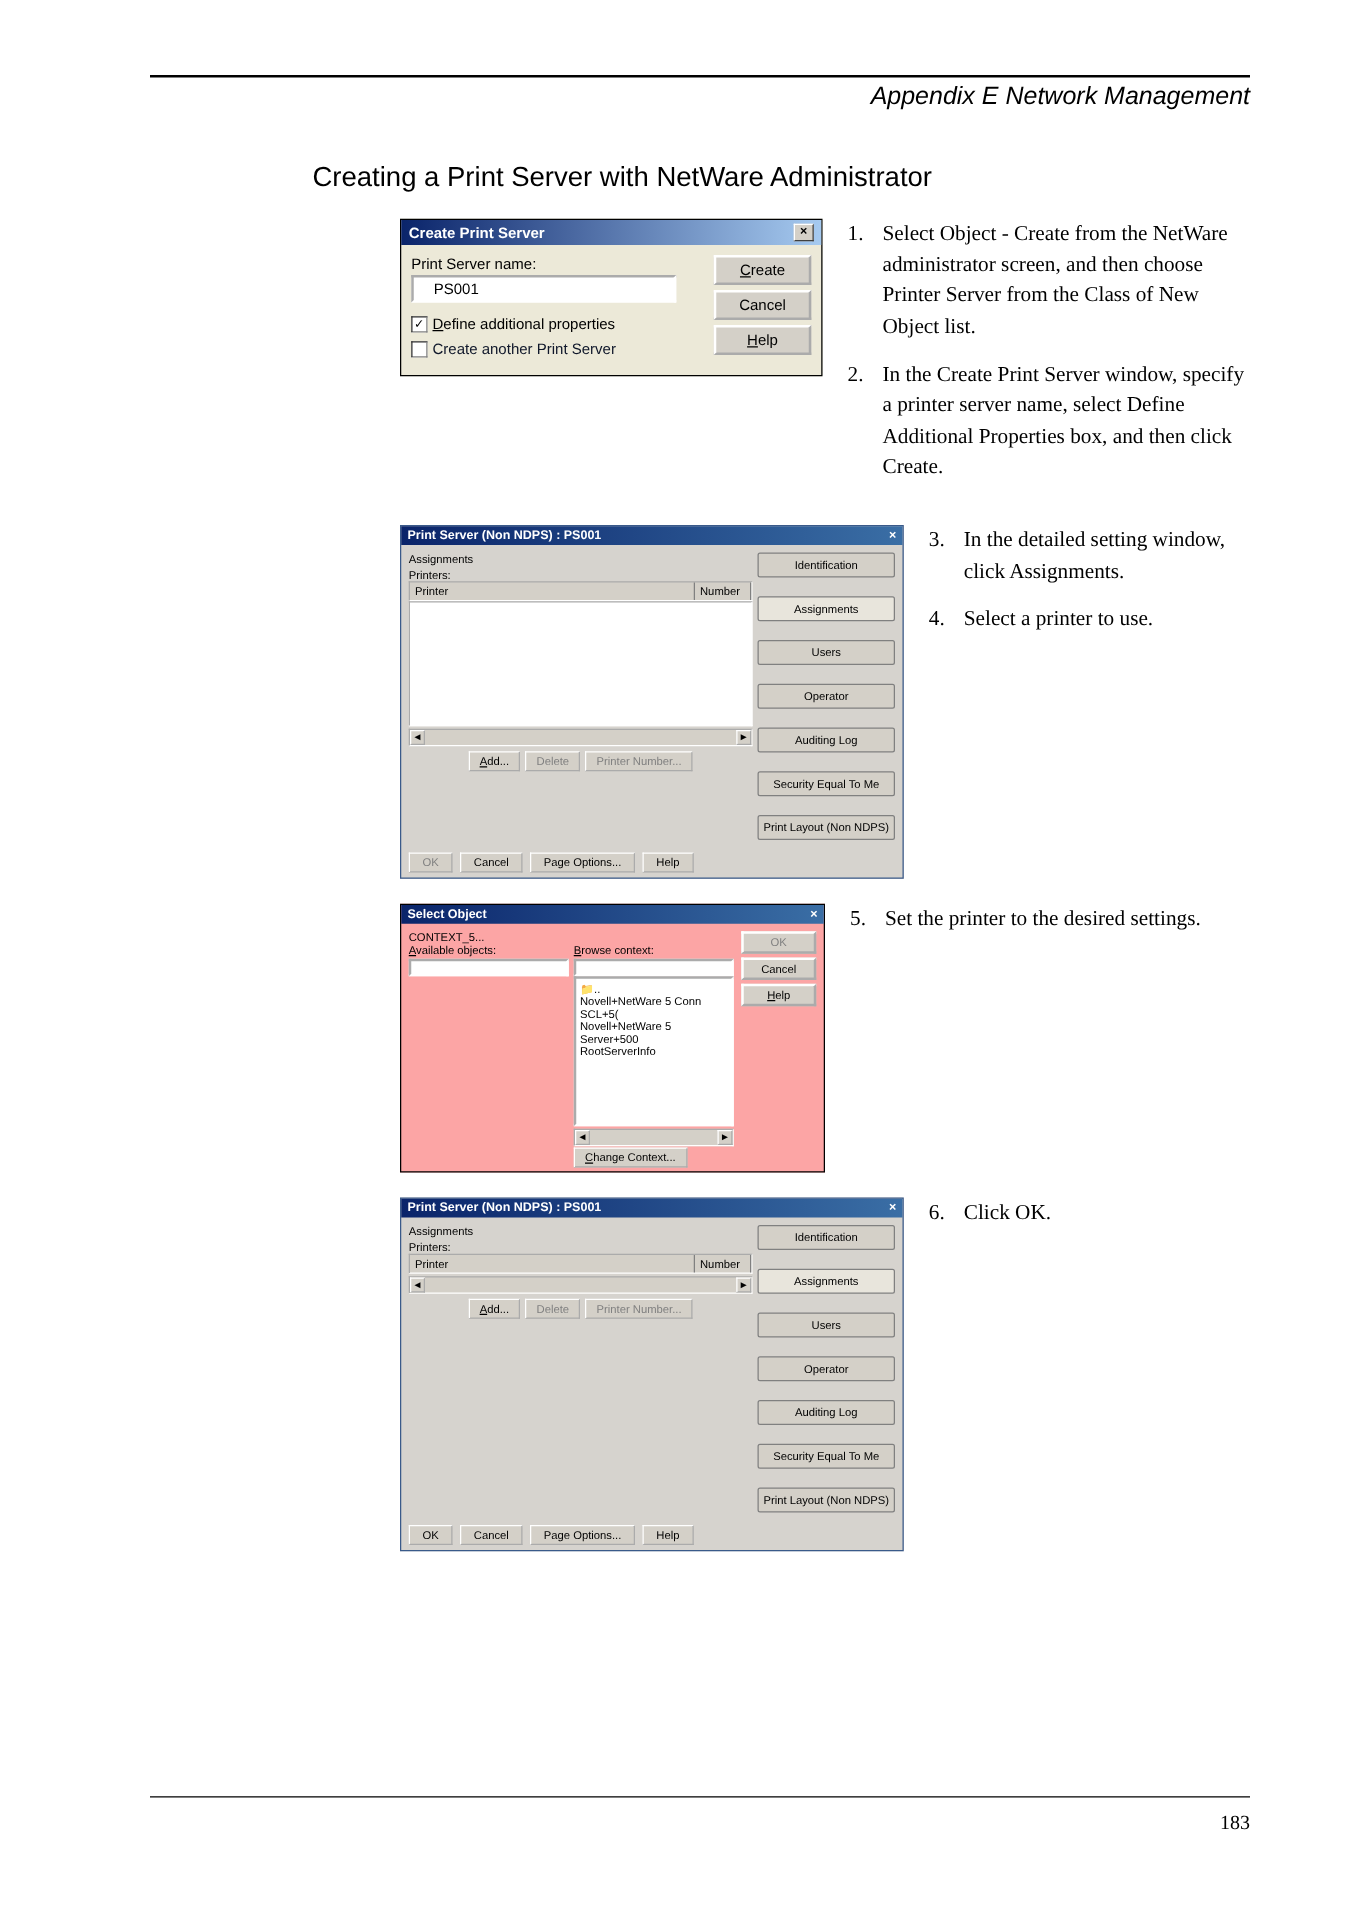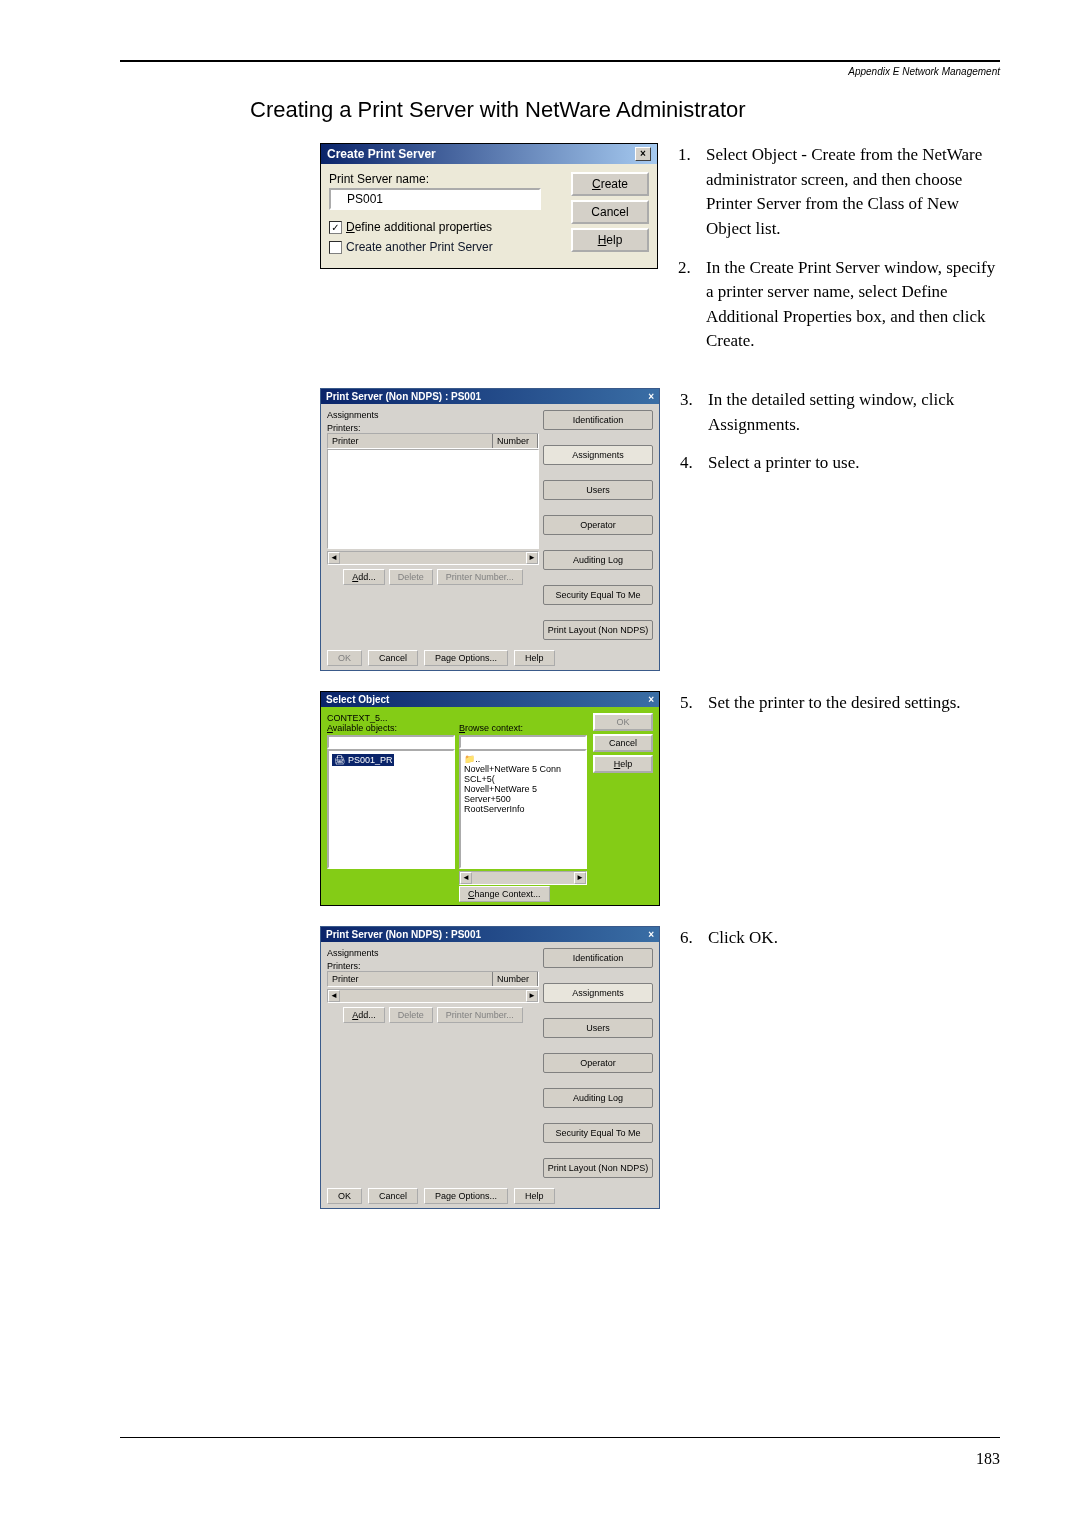--- a/index.html
+++ b/index.html
@@ -12,22 +12,22 @@
     padding: 60px 80px 60px 120px;
   }
   .header-line {
     border-top: 2px solid #000;
     margin-bottom: 4px;
   }
   .header-text {
     text-align: right;
     font-style: italic;
     font-family: Arial, sans-serif;
-    font-size: 10px;
-    margin-bottom: 20px;
+    font-size: 20px;
+    margin-bottom: 40px;
   }
   .section-title {
     font-family: Arial, sans-serif;
     font-size: 22px;
     font-weight: normal;
     margin-left: 130px;
     margin-bottom: 20px;
   }
   .content-row {
     display: flex;
@@ -139,21 +139,21 @@
   .dlg1-btn {
     border: 2px outset #fff;
     background: #d4d0c8;
     padding: 3px 0;
     text-align: center;
     font-size: 12px;
   }
 
   
   .dlg-small {
-    width: 340px;
+    width: 403px;
     border: 1px solid #3a5a8a;
     background: #d6d3ce;
     font-family: Tahoma, sans-serif;
     font-size: 9px;
   }
   .dlg-small-title {
     background: linear-gradient(to right, #0a246a, #3a6ea5);
     color: #fff;
     padding: 2px 5px;
     font-size: 10px;
@@ -224,21 +224,21 @@
     border: 1px outset #fff;
     background: #d4d0c8;
     padding: 2px 10px;
     font-size: 9px;
   }
 
   
   .dlg3 {
     width: 340px;
     border: 1px solid #000;
-    background: #84cc16;
+    background: #fca5a5;
     font-family: Tahoma, sans-serif;
     font-size: 9px;
   }
   .dlg3-body {
     padding: 6px;
     display: flex;
   }
   .dlg3-left { flex: 1; }
   .dlg3-right {
     width: 60px;
@@ -398,23 +398,20 @@
         <span>Select Object</span>
         <span>×</span>
       </div>
       <div class="dlg3-body">
         <div class="dlg3-left">
           <div>CONTEXT_5...</div>
           <div class="dlg3-cols">
             <div>
               <div class="dlg3-label"><span class="underline">A</span>vailable objects:</div>
               <div style="border:2px inset #fff;background:#fff;height:14px;"></div>
-              <div class="dlg3-box">
-                <span class="sel-item">🖨 <span>PS001_PR</span></span>
-              </div>
             </div>
             <div>
               <div class="dlg3-label"><span class="underline">B</span>rowse context:</div>
               <div style="border:2px inset #fff;background:#fff;height:14px;"></div>
               <div class="dlg3-box">
                 <div>📁..</div>
                 <div>Novell+NetWare 5 Conn SCL+5(</div>
                 <div>Novell+NetWare 5 Server+500</div>
                 <div>RootServerInfo</div>
               </div>

